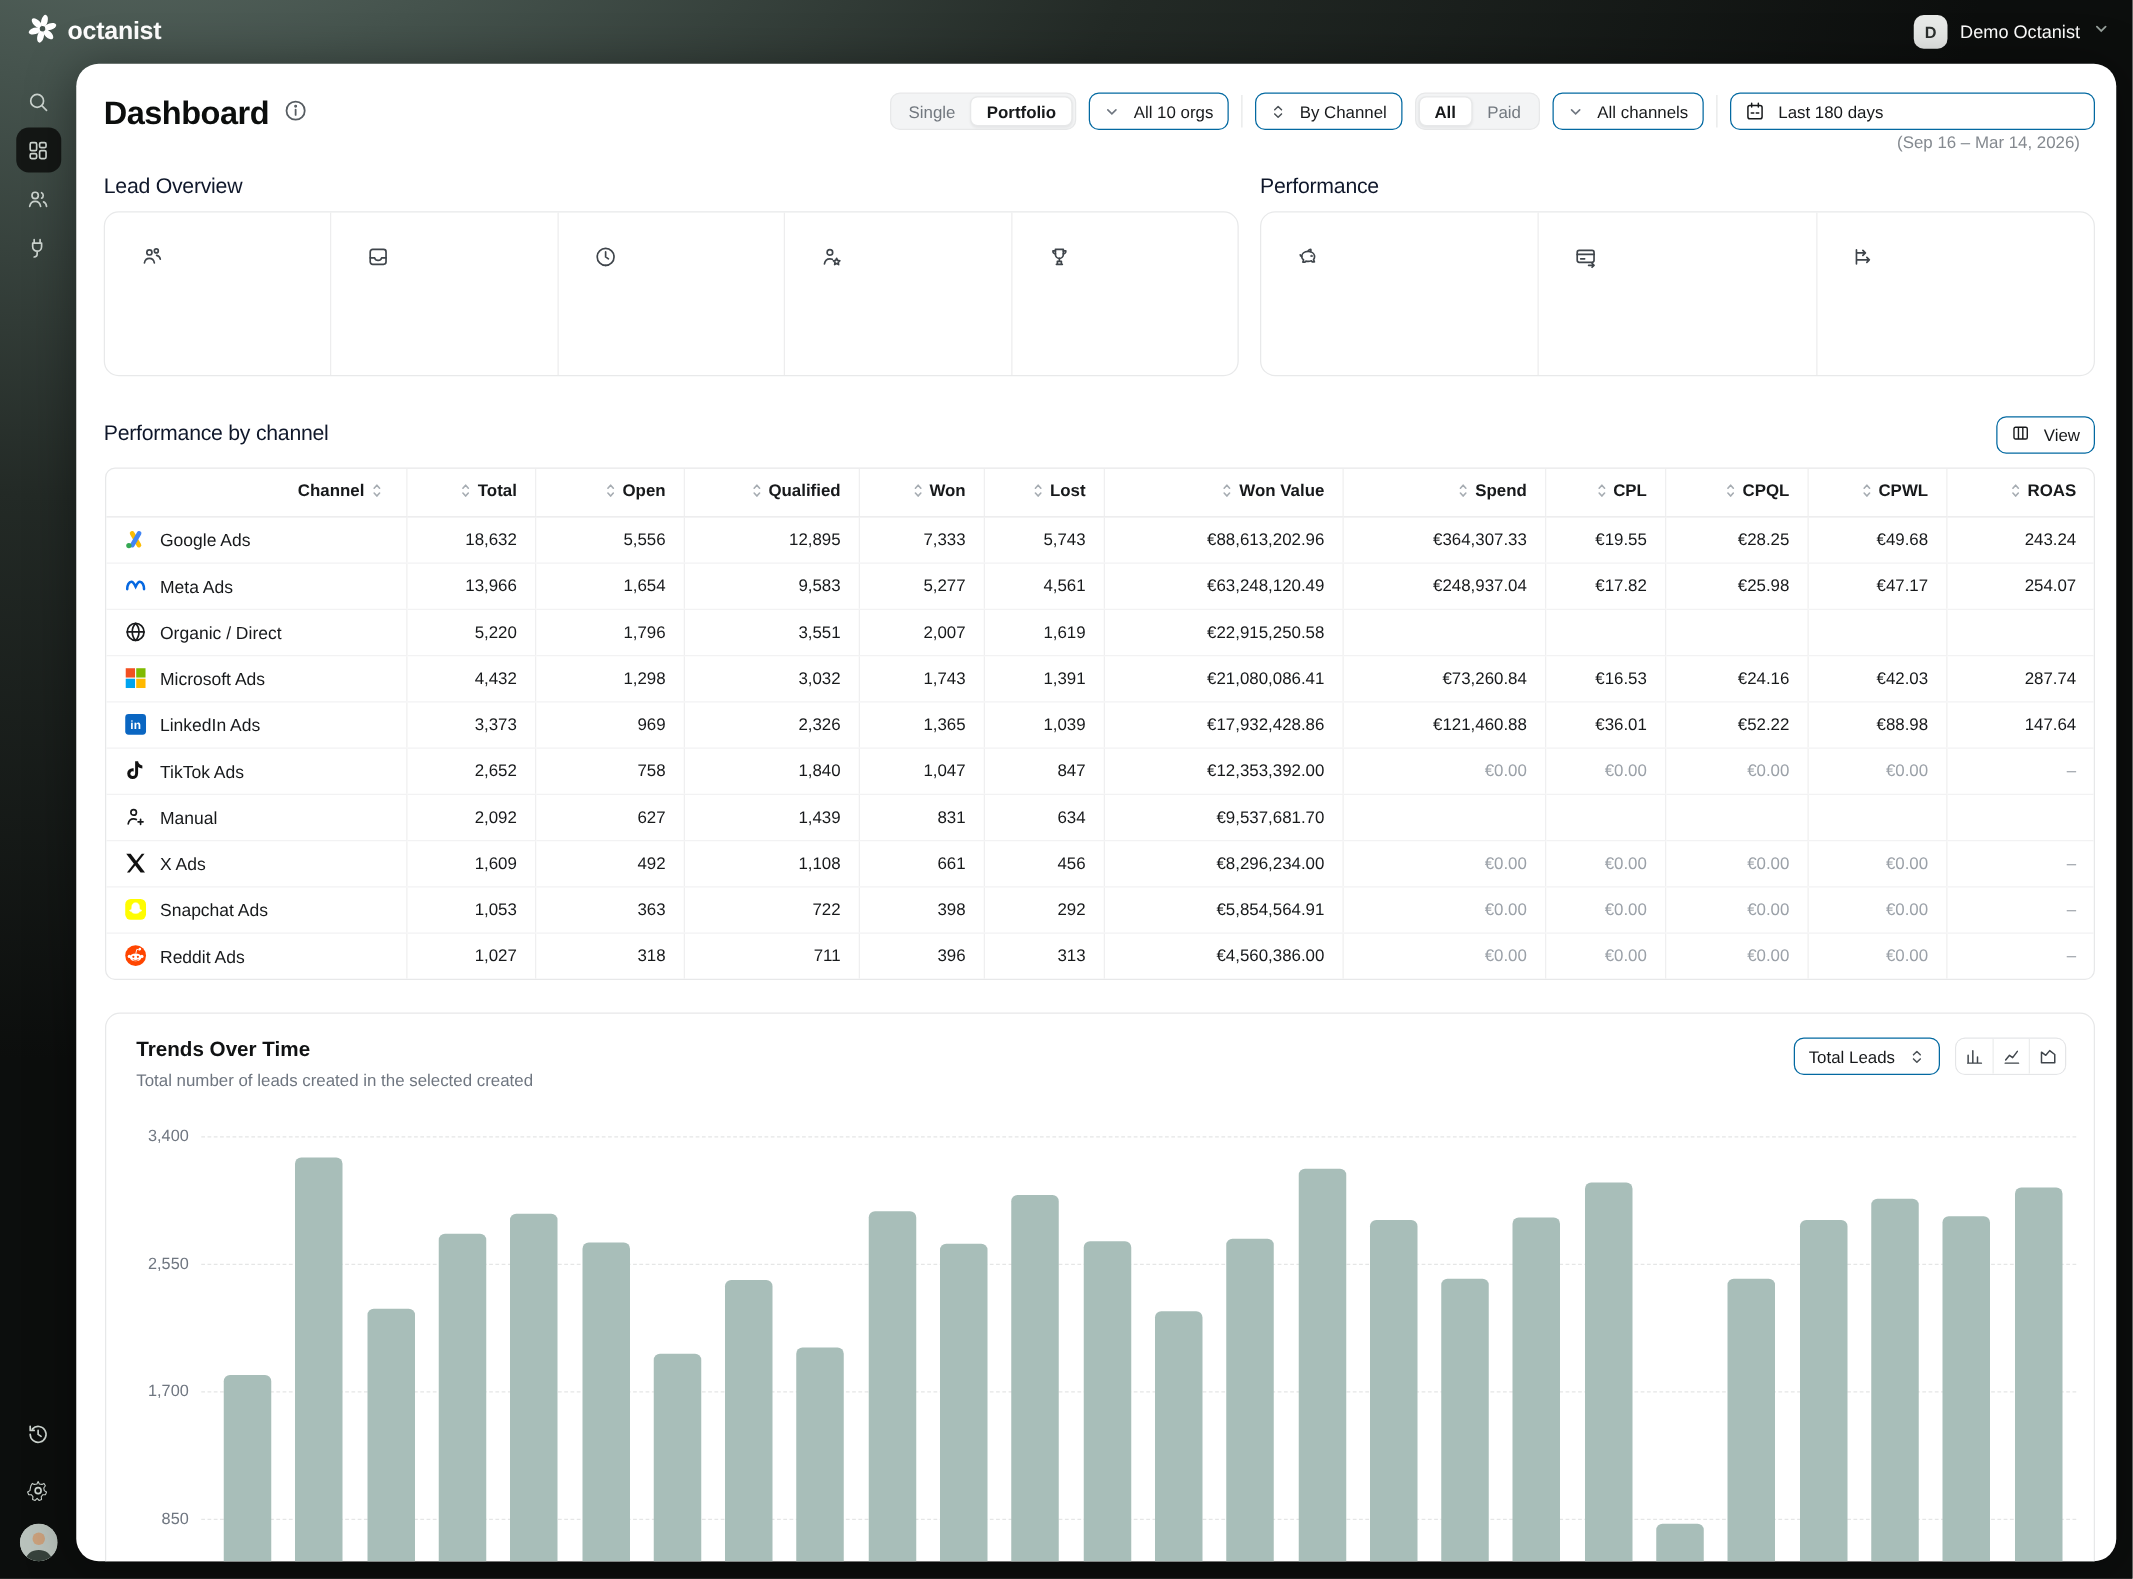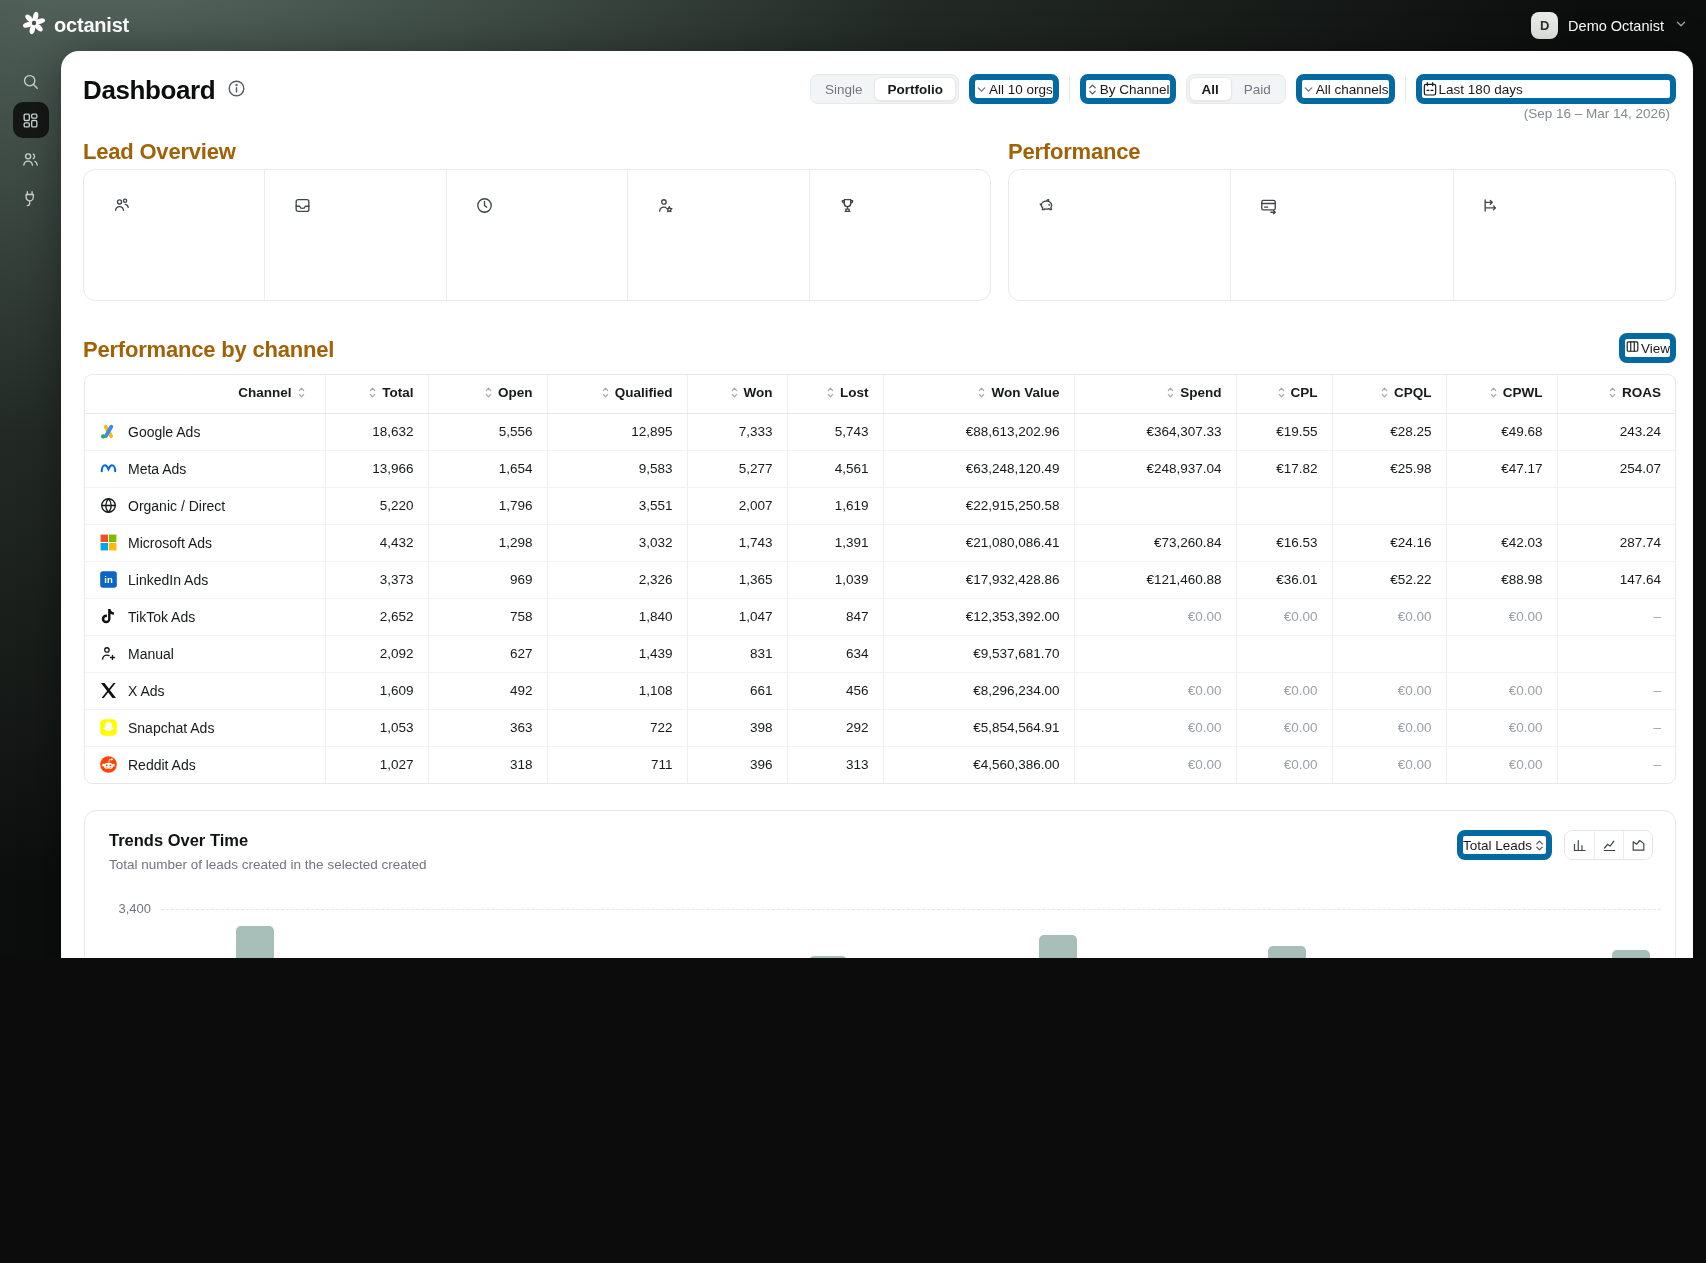--- a/index.html
+++ b/index.html
@@ -1,17 +1,17 @@
 <!DOCTYPE html>
 <html><head>
 <meta charset="utf-8">
 <style>
   * { margin:0; padding:0; box-sizing:border-box; }
   body { font-family:"Liberation Sans", sans-serif; background:#0b0c0b; }
-  .canvas { position:relative; width:1706px; height:958px; overflow:hidden;
+  .canvas { position:relative; width:1706px; height:1263px; overflow:hidden;
     background:radial-gradient(1500px 1000px at 6% -12%, #5f6f68 0%, #45534d 22%, #232a26 55%, #0c0e0d 100%); }
 
   
   .topbar { position:absolute; left:0; top:0; width:1706px; height:51px; display:flex; align-items:center; padding:0 18px 0 22px; }
   .brand { display:flex; align-items:center; gap:8px; color:#fff; font-size:20px; font-weight:600; letter-spacing:-0.2px; }
   .account { margin-left:auto; display:flex; align-items:center; gap:10px; cursor:pointer; }
   .acct-chip { width:27px; height:27px; border-radius:8px; background:#e8eae8; color:#2b2f2d; font-size:13px; font-weight:700; display:flex; align-items:center; justify-content:center; }
   .acct-name { color:#fff; font-size:14.5px; font-weight:500; }
 
   
@@ -25,26 +25,26 @@
   
   .card { position:absolute; left:61px; top:51px; width:1632px; height:1198px; background:#fff; border-radius:18px; overflow:hidden; box-shadow:0 4px 40px rgba(0,0,0,.4); }
 
   .page-title-row { position:absolute; left:22px; top:24px; display:flex; align-items:center; gap:12px; }
   .page-title { font-size:26px; font-weight:700; color:#0c0e0d; letter-spacing:-0.4px; }
 
   .controls { position:absolute; right:17px; top:23px; display:flex; align-items:center; gap:10px; height:30px; }
   .seg { display:flex; align-items:center; background:#f3f4f5; border:1px solid #e7e8e9; border-radius:8px; padding:2px; height:30px; }
   .seg-opt { height:24px; display:flex; align-items:center; padding:0 12px; font-size:13.5px; color:#72787f; border-radius:6px; cursor:pointer; white-space:nowrap; }
   .seg-opt.on { background:#fff; color:#17191b; font-weight:600; border:1px solid #e7e8e9; box-shadow:0 1px 2px rgba(0,0,0,.06); }
-  .btn { height:30px; display:flex; align-items:center; gap:1px; padding:0 0; background:#fff; border:6px solid #0369a1; border-radius:8px; font-size:13.5px; color:#17191b; cursor:pointer; white-space:nowrap; }
+  .btn { height:30px; display:flex; align-items:center; gap:11px; padding:0 11px; background:#fff; border:1px solid #0369a1; border-radius:8px; font-size:13.5px; color:#17191b; cursor:pointer; white-space:nowrap; }
   .btn svg { flex:0 0 auto; }
   .ctl-div { width:1px; height:26px; background:#e6e7e8; }
   .muted-inline { color:#84898f;margin-top:48px; }
 
-  .section-h { position:absolute; font-size:22px; font-weight:700; color:#a16207; letter-spacing:-0.2px; }
+  .section-h { position:absolute; font-size:17px; font-weight:400; color:#0f172a; letter-spacing:-0.2px; }
 
   
   .kpi-wrap { position:absolute; top:118px; height:132px; border:1px solid #e8e9ea; border-radius:12px; display:flex; background:#fff; }
   .kpi-cell { flex:1; padding:26px 0 0 28px; position:relative; }
   .kpi-cell + .kpi-cell { border-left:1px solid #ededee; }
   .kpi-num { font-size:25px; font-weight:700; color:#101213; letter-spacing:-0.5px; margin-top:9px; }
   .kpi-lab { font-size:14px; color:#6f7680; margin-top:8px; }
   .kpi-cell svg { stroke:#3f454b; }
 
   

